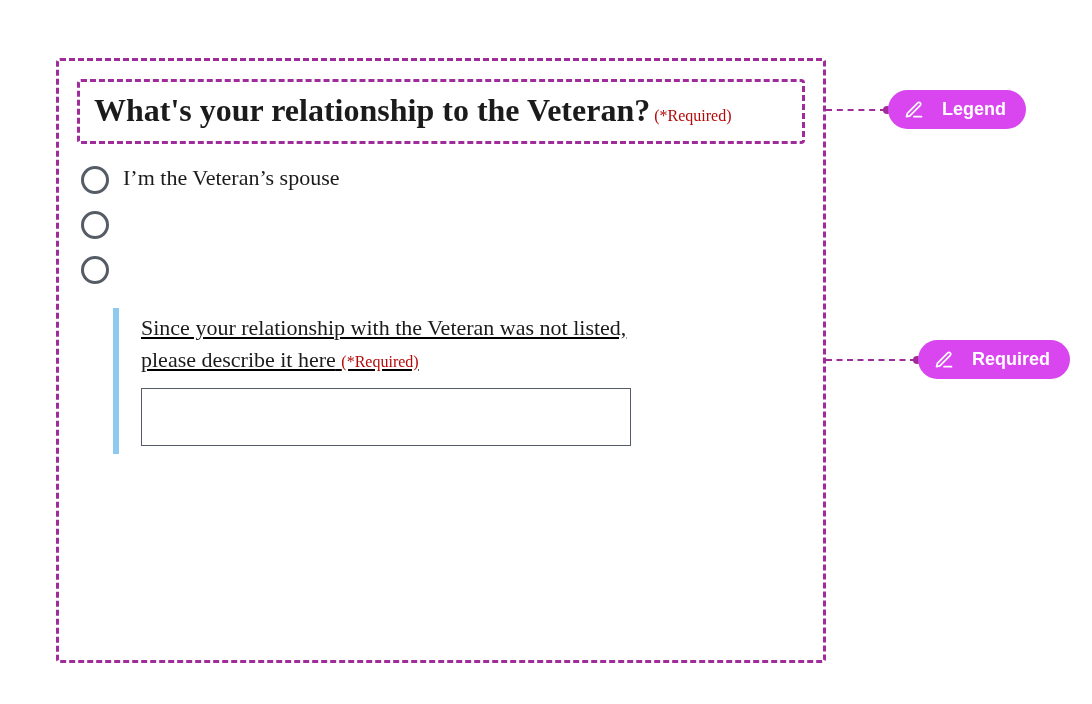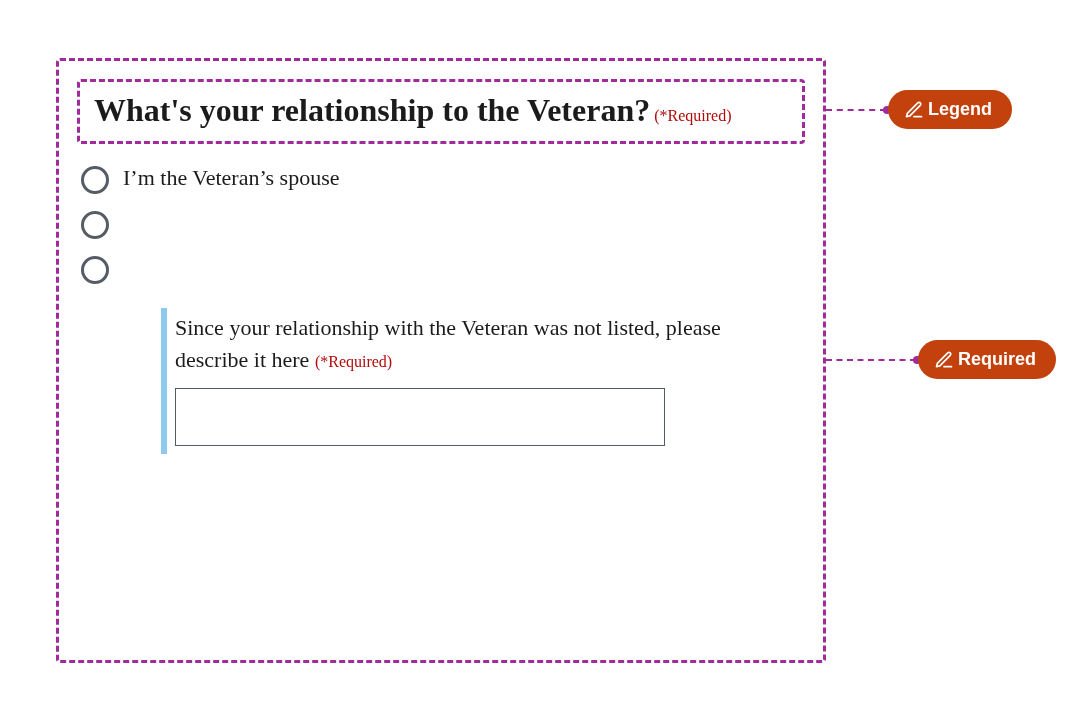--- a/index.html
+++ b/index.html
@@ -69,55 +69,56 @@
     border-radius: 50%;
   }
   .radio-label {
     font-size: 22px;
     color: #1b1b1b;
     line-height: 1.45;
     max-width: 540px;
   }
   .conditional-block {
     margin-top: 24px;
-    margin-left: 80px;
+    margin-left: 32px;
     border-left: 6px solid #8ecaed;
-    padding-left: 8px;
+    padding-left: 22px;
     padding-top: 4px;
     padding-bottom: 8px;
     max-width: 560px;
+    text-decoration: underline;
   }
   .cond-label {
     font-size: 22px;
     color: #1b1b1b;
     line-height: 1.45;
     margin-bottom: 12px;
   }
   .cond-input {
     width: 490px;
     height: 58px;
     border: 1px solid #565c65;
     background: #fff;
     font-size: 20px;
     padding: 8px;
   }
 
   
   .pill {
     position: absolute;
-    background: #c2410c;
+    background: #d946ef;
     color: #fff;
     font-family: -apple-system, BlinkMacSystemFont, 'Segoe UI', Arial, sans-serif;
     font-size: 18px;
     font-weight: 600;
     border-radius: 999px;
     padding: 9px 20px 9px 16px;
     display: flex;
     align-items: center;
-    gap: 4px;
+    gap: 18px;
   }
   .pill svg { width: 20px; height: 20px; flex: 0 0 auto; }
 
   .connector {
     position: absolute;
     border-top: 2px dashed #a02b9a;
     height: 0;
   }
   .connector .dot {
     position: absolute;

